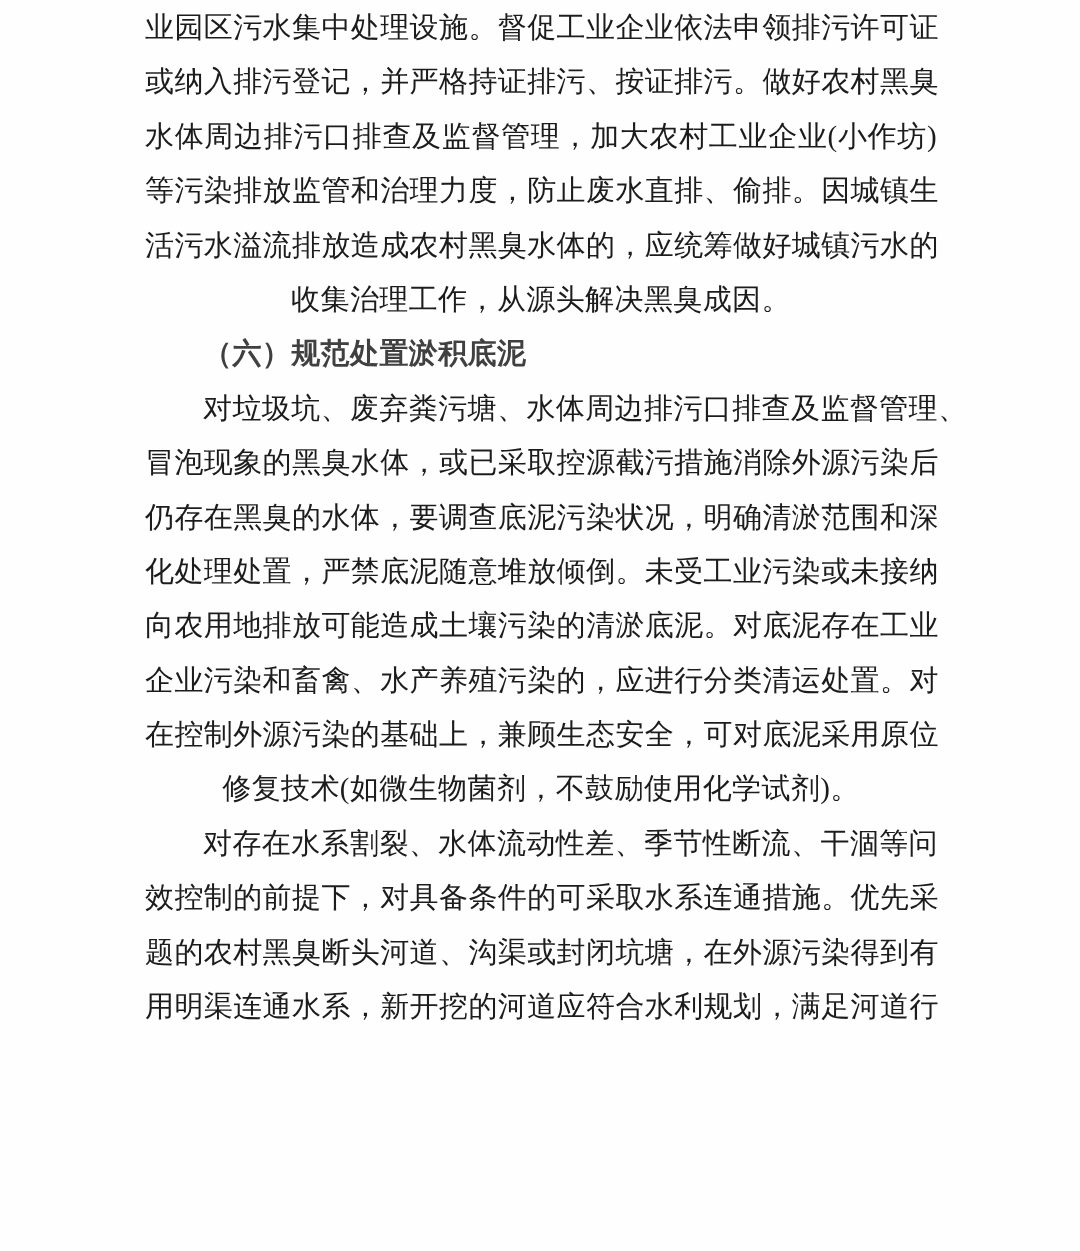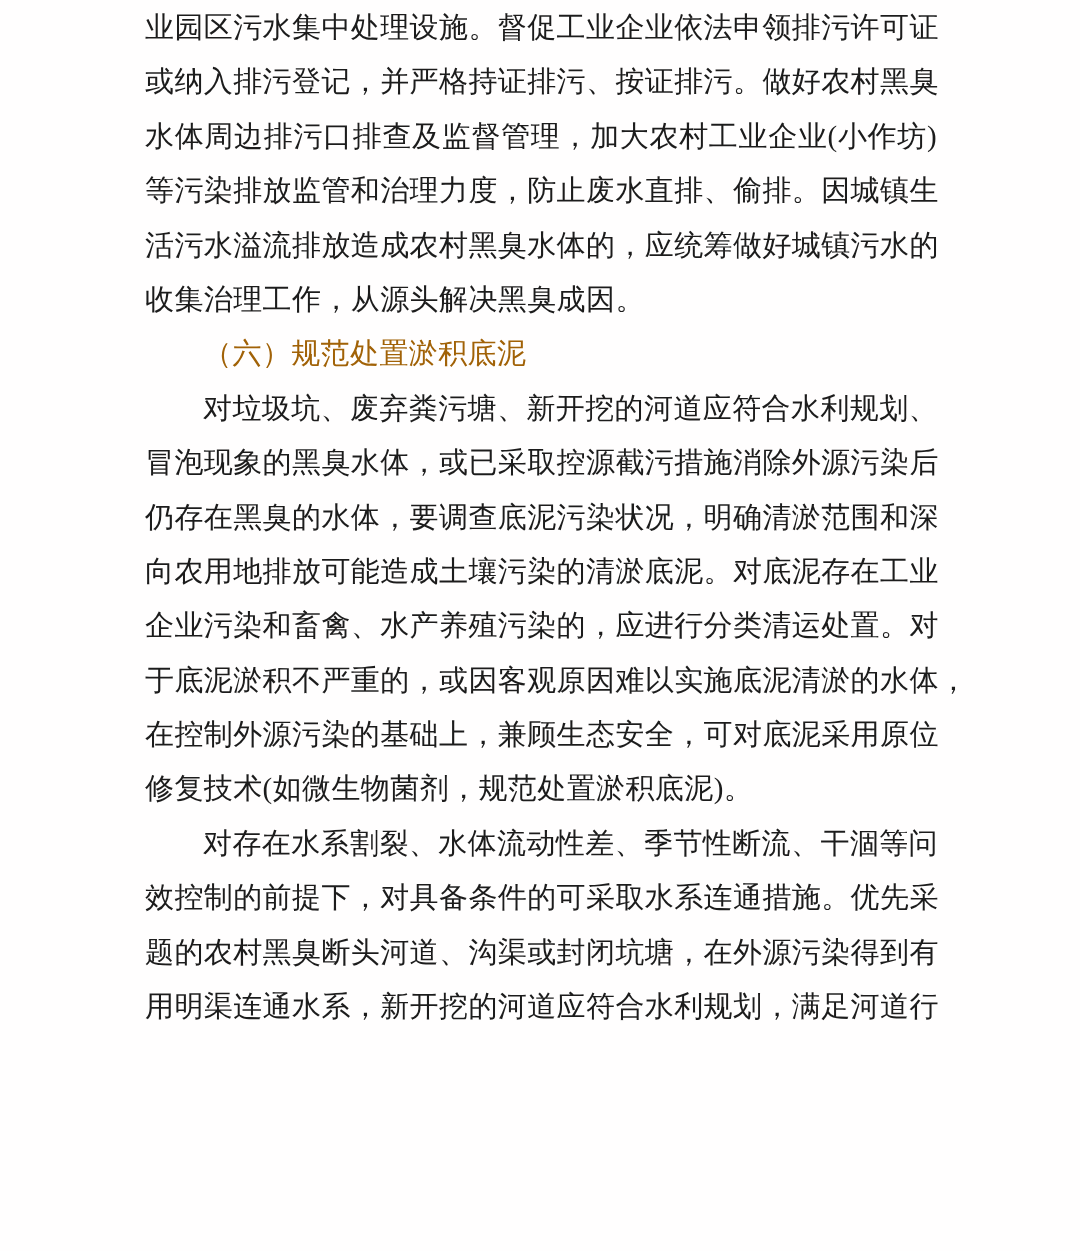--- a/index.html
+++ b/index.html
@@ -26,52 +26,52 @@
   }
   .line {
     height: 54.4px;
     line-height: 54.4px;
     text-align: justify;
     text-align-last: justify;
     letter-spacing: 0.4px;
     white-space: nowrap;
   }
   .line.end {
-    text-align: left;
+    text-align: center;
     text-align-last: auto;
   }
   .line.indent {
     text-indent: 58px;
   }
   .line.heading {
-    font-weight: 400;
+    font-weight: 700;
     text-indent: 58px;
     text-align: left;
     text-align-last: auto;
-    color: #a16207;
+    color: #404040;
   }
 </style>
 </head>
 <body>
 
 <div id="page">
   <div class="doc">
     <div class="line">业园区污水集中处理设施。督促工业企业依法申领排污许可证</div>
     <div class="line">或纳入排污登记，并严格持证排污、按证排污。做好农村黑臭</div>
     <div class="line">水体周边排污口排查及监督管理，加大农村工业企业(小作坊)</div>
     <div class="line">等污染排放监管和治理力度，防止废水直排、偷排。因城镇生</div>
     <div class="line">活污水溢流排放造成农村黑臭水体的，应统筹做好城镇污水的</div>
     <div class="line end">收集治理工作，从源头解决黑臭成因。</div>
     <div class="line heading">（六）规范处置淤积底泥</div>
-    <div class="line indent">对垃圾坑、废弃粪污塘、新开挖的河道应符合水利规划、</div>
+    <div class="line indent">对垃圾坑、废弃粪污塘、水体周边排污口排查及监督管理、</div>
     <div class="line">冒泡现象的黑臭水体，或已采取控源截污措施消除外源污染后</div>
     <div class="line">仍存在黑臭的水体，要调查底泥污染状况，明确清淤范围和深</div>
+    <div class="line">化处理处置，严禁底泥随意堆放倾倒。未受工业污染或未接纳</div>
     <div class="line">向农用地排放可能造成土壤污染的清淤底泥。对底泥存在工业</div>
     <div class="line">企业污染和畜禽、水产养殖污染的，应进行分类清运处置。对</div>
-    <div class="line">于底泥淤积不严重的，或因客观原因难以实施底泥清淤的水体，</div>
     <div class="line">在控制外源污染的基础上，兼顾生态安全，可对底泥采用原位</div>
-    <div class="line end">修复技术(如微生物菌剂，规范处置淤积底泥)。</div>
+    <div class="line end">修复技术(如微生物菌剂，不鼓励使用化学试剂)。</div>
     <div class="line indent">对存在水系割裂、水体流动性差、季节性断流、干涸等问</div>
     <div class="line">效控制的前提下，对具备条件的可采取水系连通措施。优先采</div>
     <div class="line">题的农村黑臭断头河道、沟渠或封闭坑塘，在外源污染得到有</div>
     <div class="line">用明渠连通水系，新开挖的河道应符合水利规划，满足河道行</div>
   </div>
 </div>
 
 </body></html>

